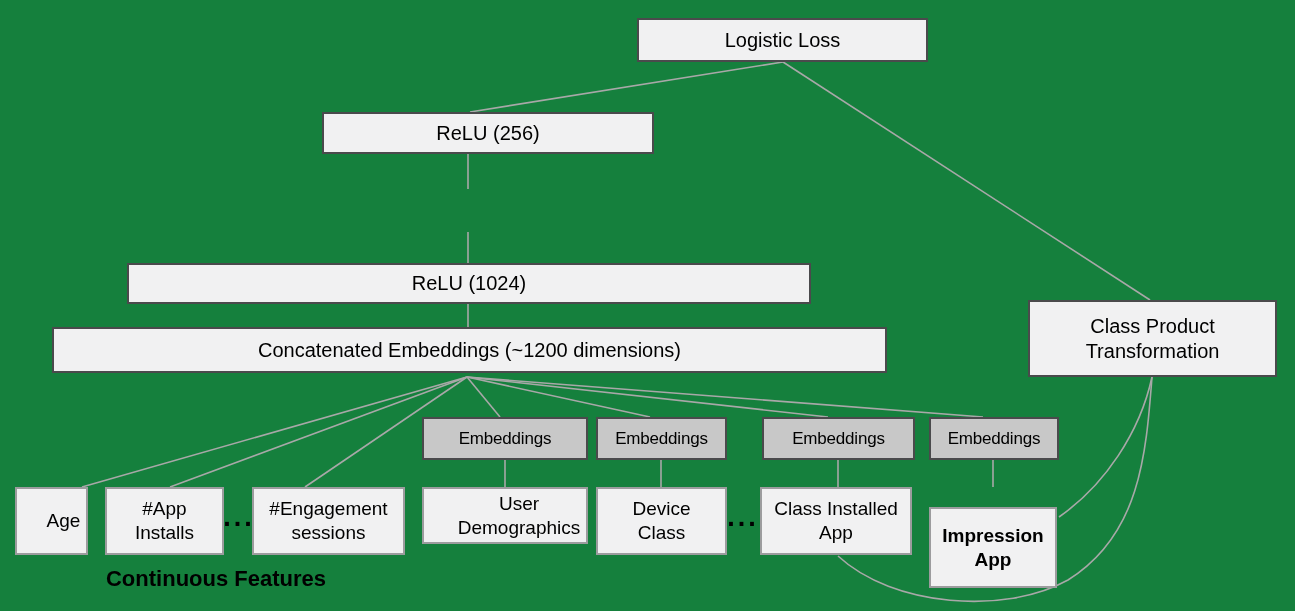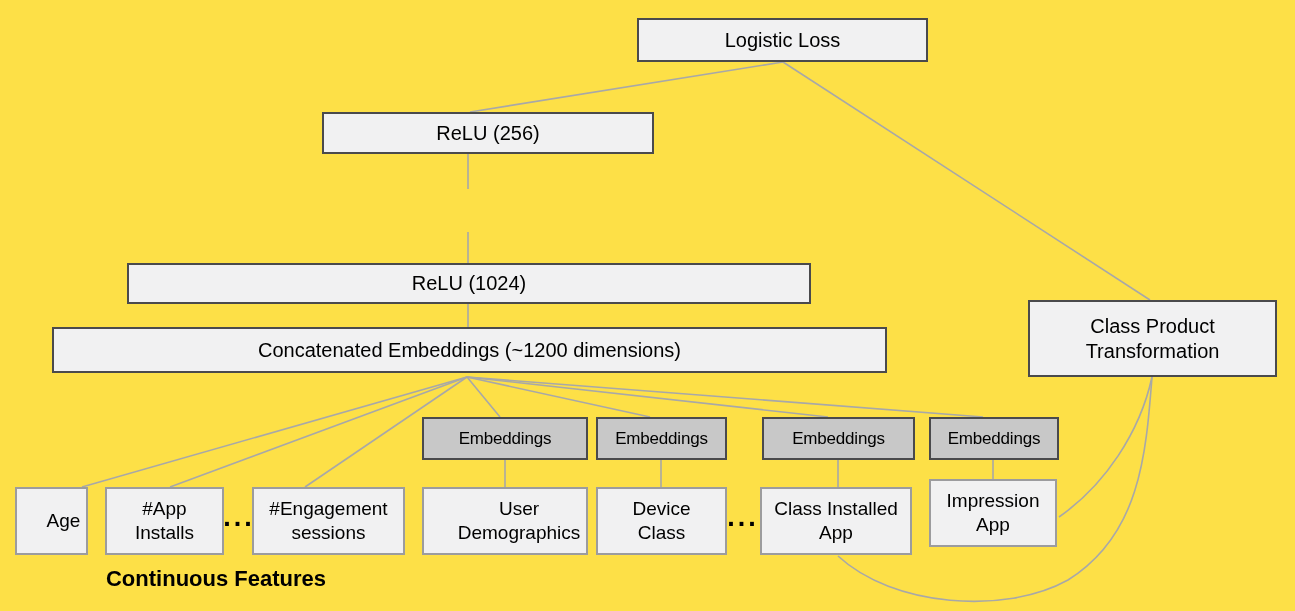--- a/index.html
+++ b/index.html
@@ -7,21 +7,21 @@
     --embed-fill:#c8c8c8;
     --border-dark:#4a4a4c;
     --border-light:#9c9c9e;
     --connector:#a8a8a8;
     --text:#000000;
   }
   html,body{margin:0;padding:0;background:#ffffff;}
   #stage{
     position:relative;
     width:1295px;height:611px;
-    background:#fde047;
+    background:#15803d;
     font-family:"Liberation Sans", sans-serif;
     color:var(--text);
     overflow:hidden;
   }
   #connectors{position:absolute;left:0;top:0;width:1295px;height:611px;z-index:0;}
   #connectors line,#connectors path{stroke:var(--connector);stroke-width:1.6;fill:none;}
   .node{
     position:absolute;z-index:1;
     display:flex;align-items:center;justify-content:center;
     text-align:center;box-sizing:border-box;
@@ -44,24 +44,24 @@
   
   .n-e1{left:422px;top:417px;width:166px;height:43px;}
   .n-e2{left:596px;top:417px;width:131px;height:43px;}
   .n-e3{left:762px;top:417px;width:153px;height:43px;}
   .n-e4{left:929px;top:417px;width:130px;height:43px;}
 
   
   .n-age{left:15px;top:487px;width:73px;height:68px;padding-left:24px;}
   .n-appinstalls{left:105px;top:487px;width:119px;height:68px;}
   .n-engagement{left:252px;top:487px;width:153px;height:68px;}
-  .n-userdemo{left:422px;top:487px;width:166px;height:68px;padding-left:28px;}
+  .n-userdemo{left:422px;top:487px;width:166px;height:57px;padding-left:28px;}
   .n-device{left:596px;top:487px;width:131px;height:68px;}
   .n-userinstalled{left:760px;top:487px;width:152px;height:68px;}
-  .n-impression{left:929px;top:479px;width:128px;height:68px;}
+  .n-impression{left:929px;top:507px;width:128px;height:81px;font-weight:bold;}
 
   .dots{
     position:absolute;z-index:1;top:487px;height:60px;
     display:flex;align-items:center;justify-content:center;
     font-weight:bold;font-size:27px;letter-spacing:3px;
   }
   .dots-1{left:222px;width:34px;}
   .dots-2{left:726px;width:34px;}
 
   .group-label{

